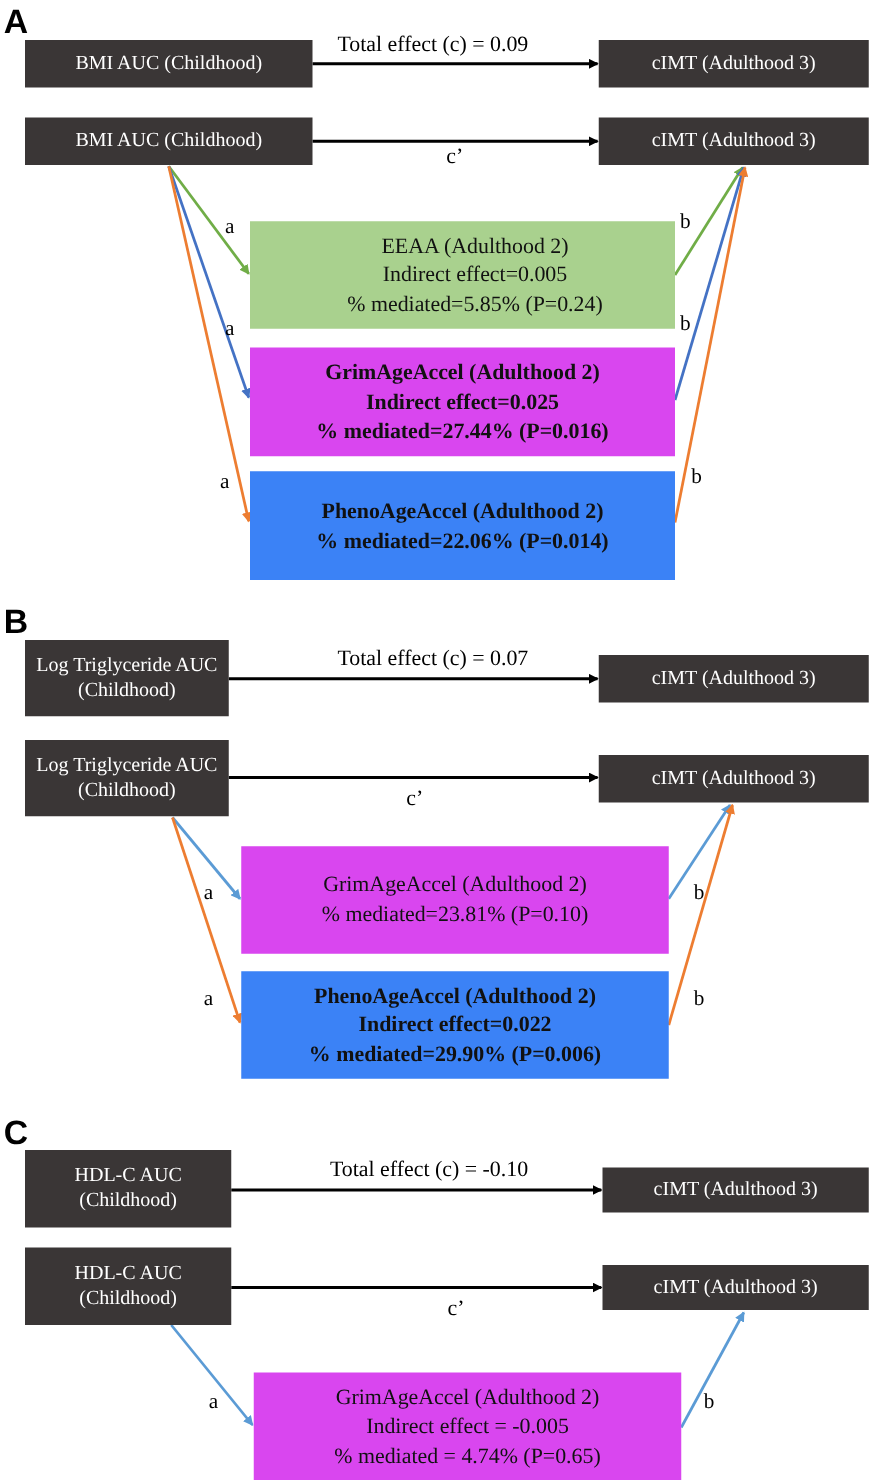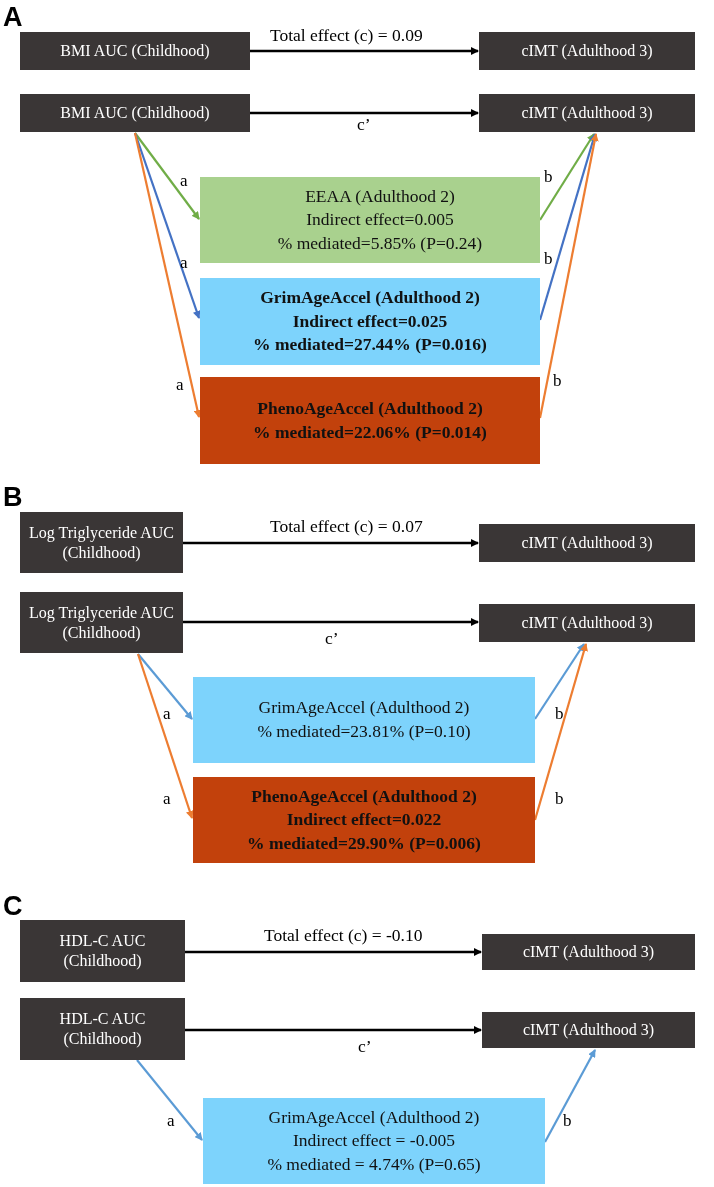--- a/index.html
+++ b/index.html
@@ -6,22 +6,22 @@
   body { width: 714px; height: 1187px; position: relative; overflow: hidden;
          font-family: "Liberation Serif", serif; }
   .panel-label { position: absolute; font-family: "Liberation Sans", sans-serif;
                  font-weight: bold; font-size: 27px; color: #000; line-height: 1; }
   .node { position: absolute; display: flex; align-items: center; justify-content: center;
           text-align: center; box-sizing: border-box; line-height: 1.25; }
   .dark { background: #3a3636; color: #ffffff; font-size: 16px; }
   .med { color: #111; font-size: 17.5px; flex-direction: column; line-height: 1.35; }
   .med.bold { font-weight: bold; }
   .green { background: #a9d18e; padding-left: 20px; }
-  .blue { background: #7dd3fc; align-items: center; }
-  .orange { background: #c2410c; }
+  .blue { background: #d946ef; align-items: center; }
+  .orange { background: #3b82f6; }
   .edge-label { position: absolute; font-size: 17.5px; color: #000; white-space: nowrap; line-height: 1; }
   .path-letter { position: absolute; font-size: 17px; color: #000; line-height: 1; }
   svg#wires { position: absolute; left: 0; top: 0; }
 </style>
 </head>
 <body>
 
 <svg id="wires" width="714" height="1187" viewBox="0 0 714 1187">
   <defs>
     <marker id="ah-black" markerWidth="8" markerHeight="8" refX="7" refY="4" orient="auto" markerUnits="userSpaceOnUse">

